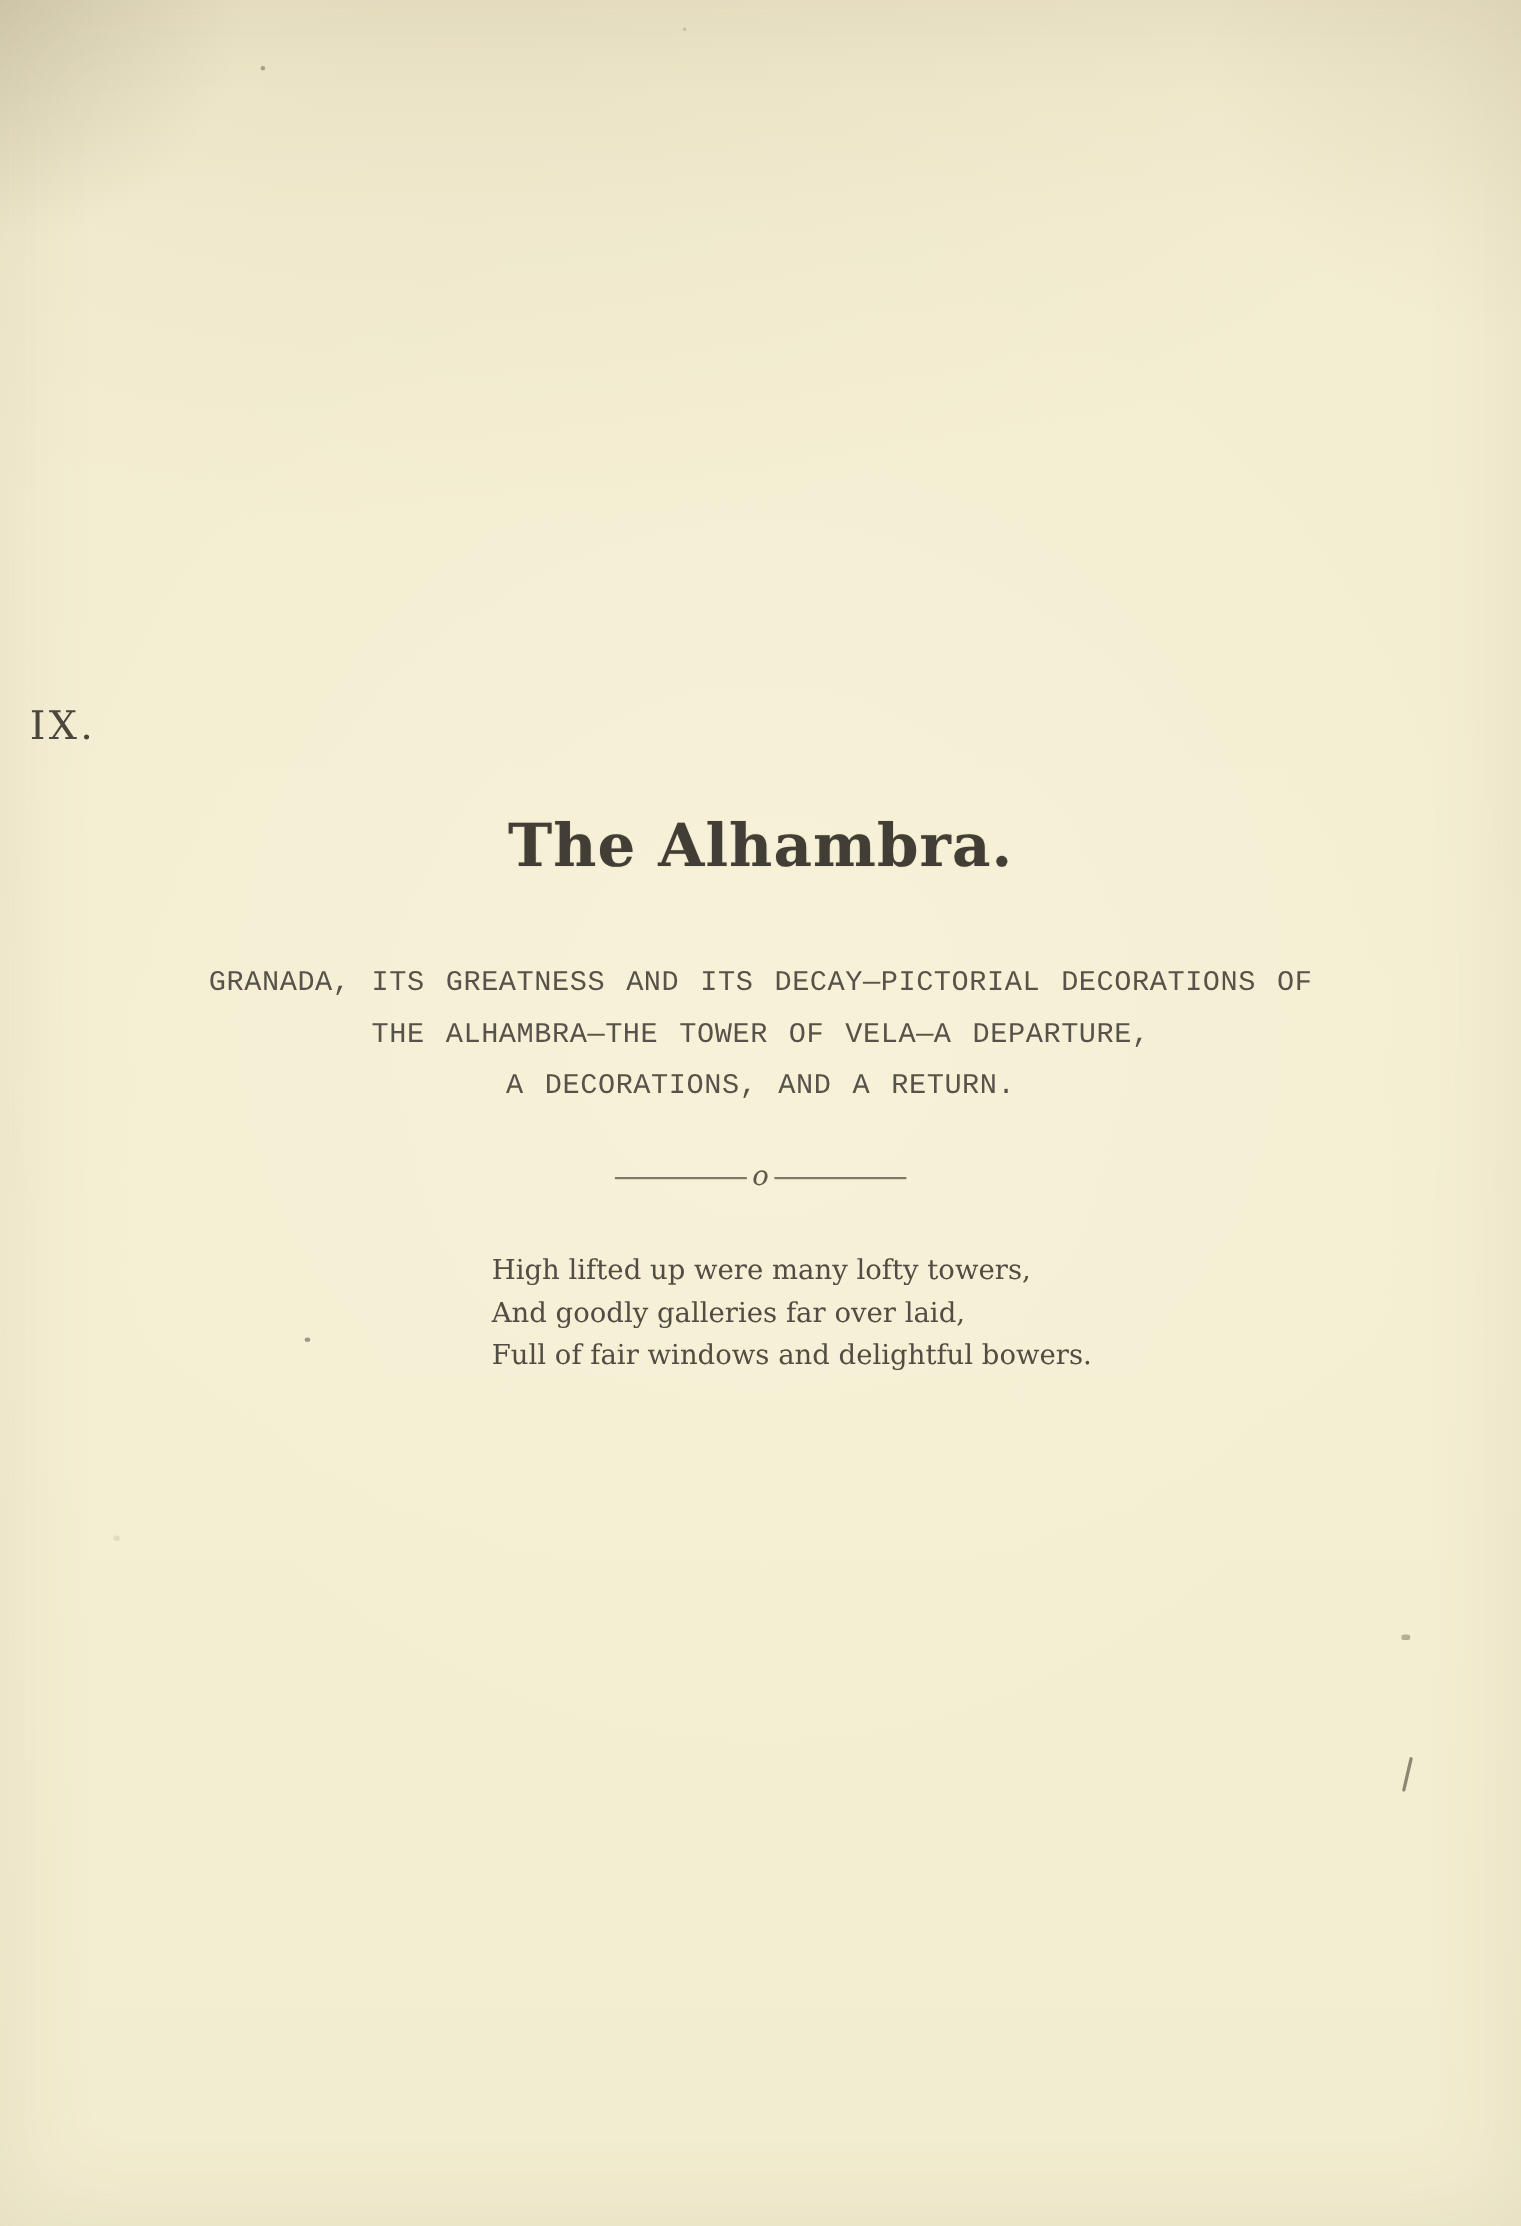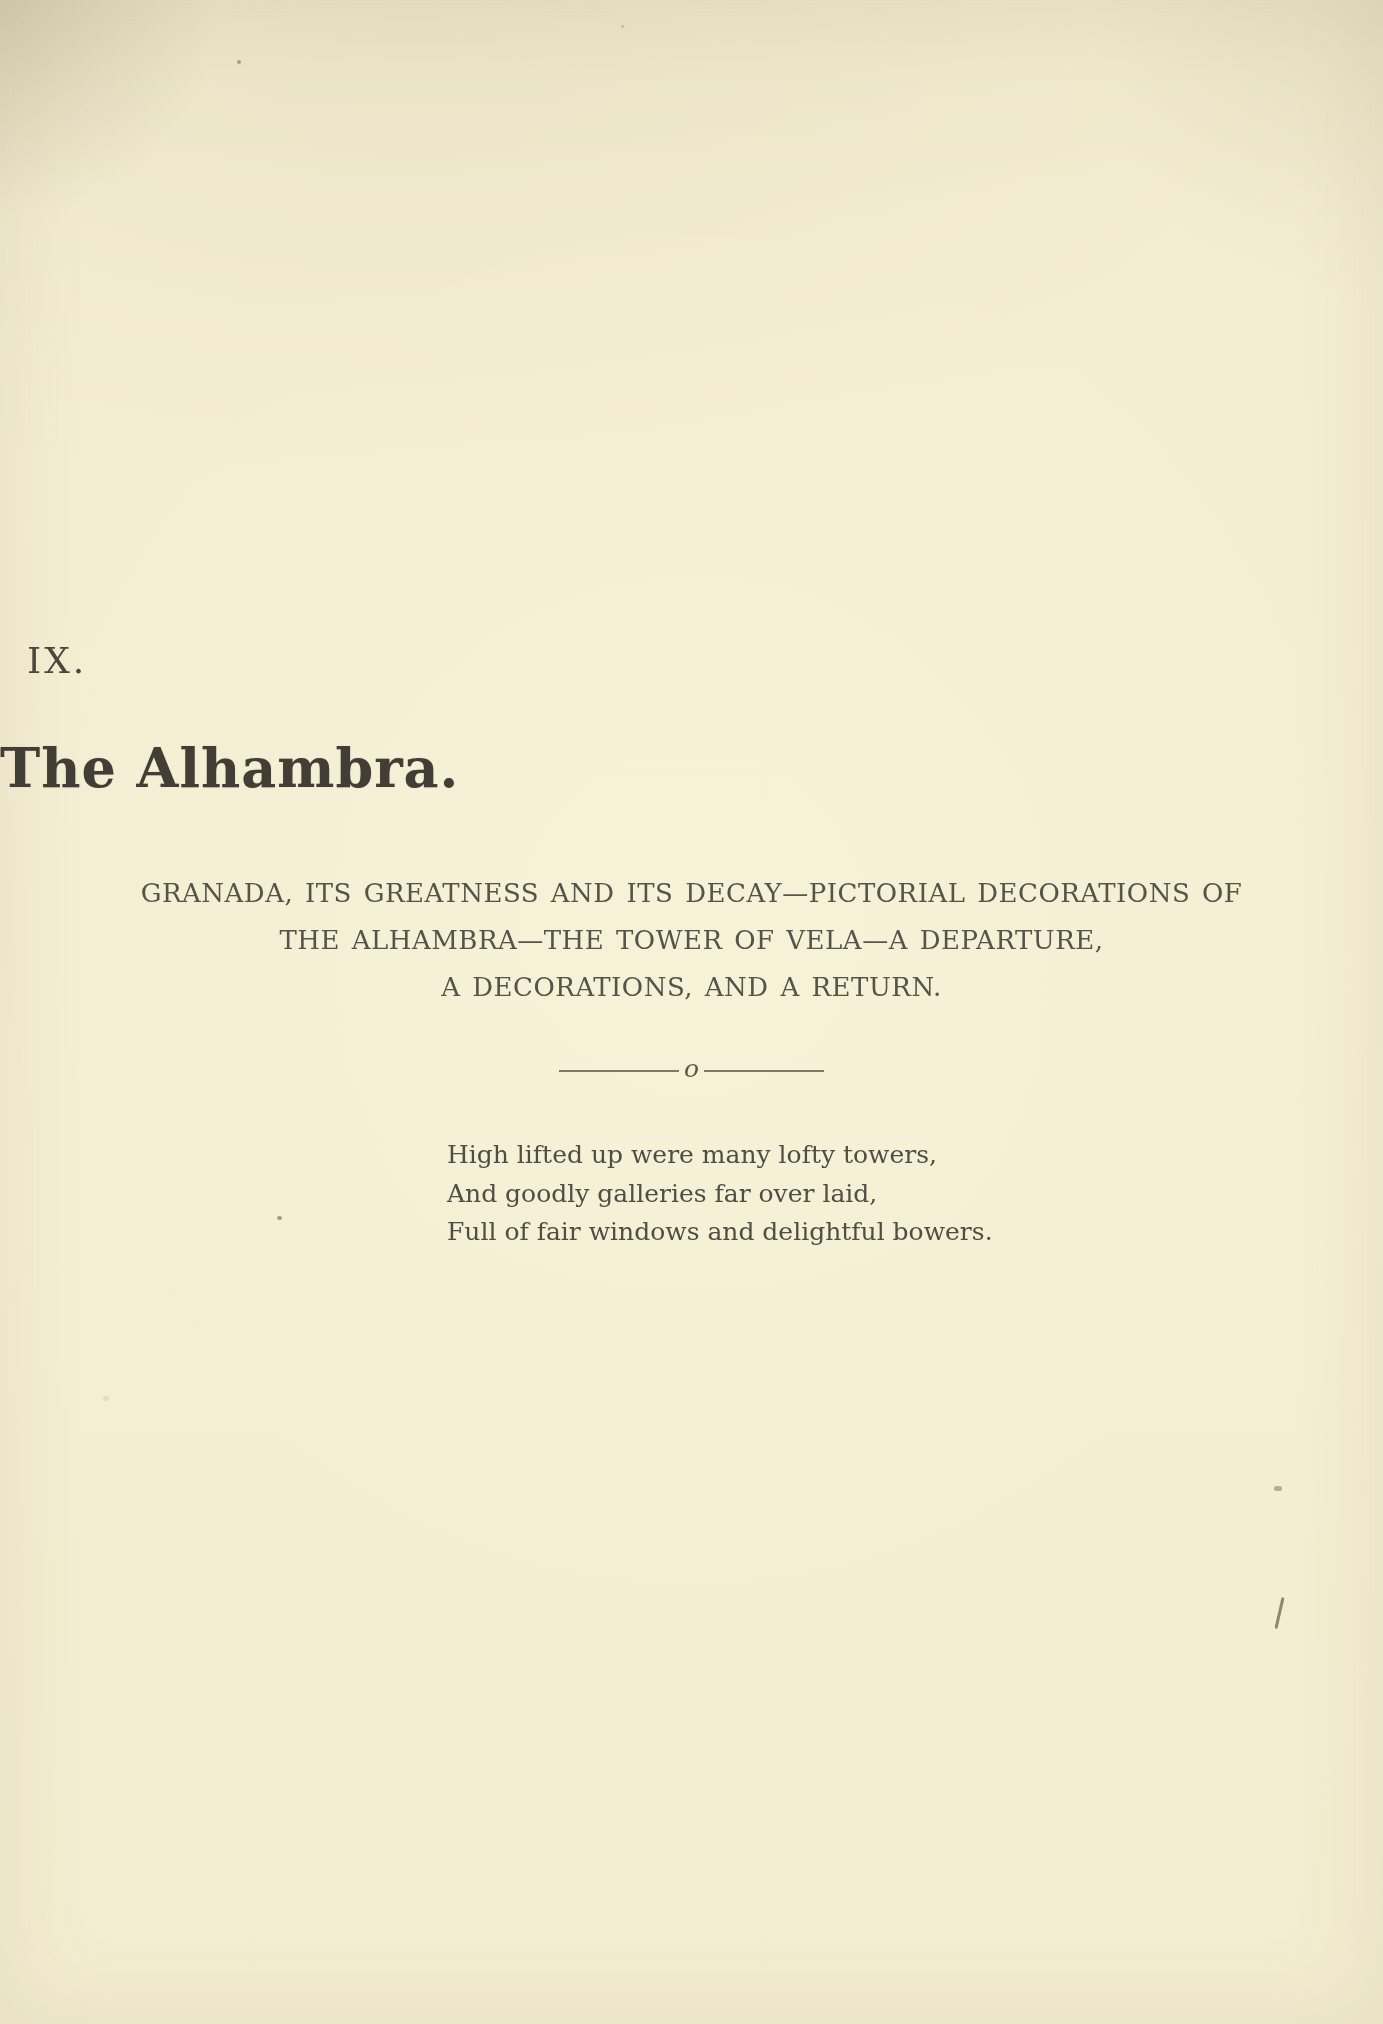--- a/index.html
+++ b/index.html
@@ -35,37 +35,39 @@
     color: #4b473c;
     margin-left: 27px;
   }
 
   .chapter-title {
     position: absolute;
     top: 736px;
     left: 0;
     width: 100%;
     margin: 0;
+    text-align: center;
     font-size: 54px;
     font-weight: bold;
     letter-spacing: 1px;
     color: #423e36;
     text-shadow: 0 0 1px rgba(66, 62, 54, 0.35);
   }
 
   .summary {
     position: absolute;
     top: 870px;
     left: 0;
     width: 100%;
     text-align: center;
     font-size: 26px;
     letter-spacing: 0.5px;
     word-spacing: 3px;
     color: #57524a;
+    font-family: Liberation Mono, monospace;
   }
   .summary-line {
     line-height: 47px;
   }
 
   .divider {
     position: absolute;
     top: 1056px;
     left: 0;
     width: 100%;

